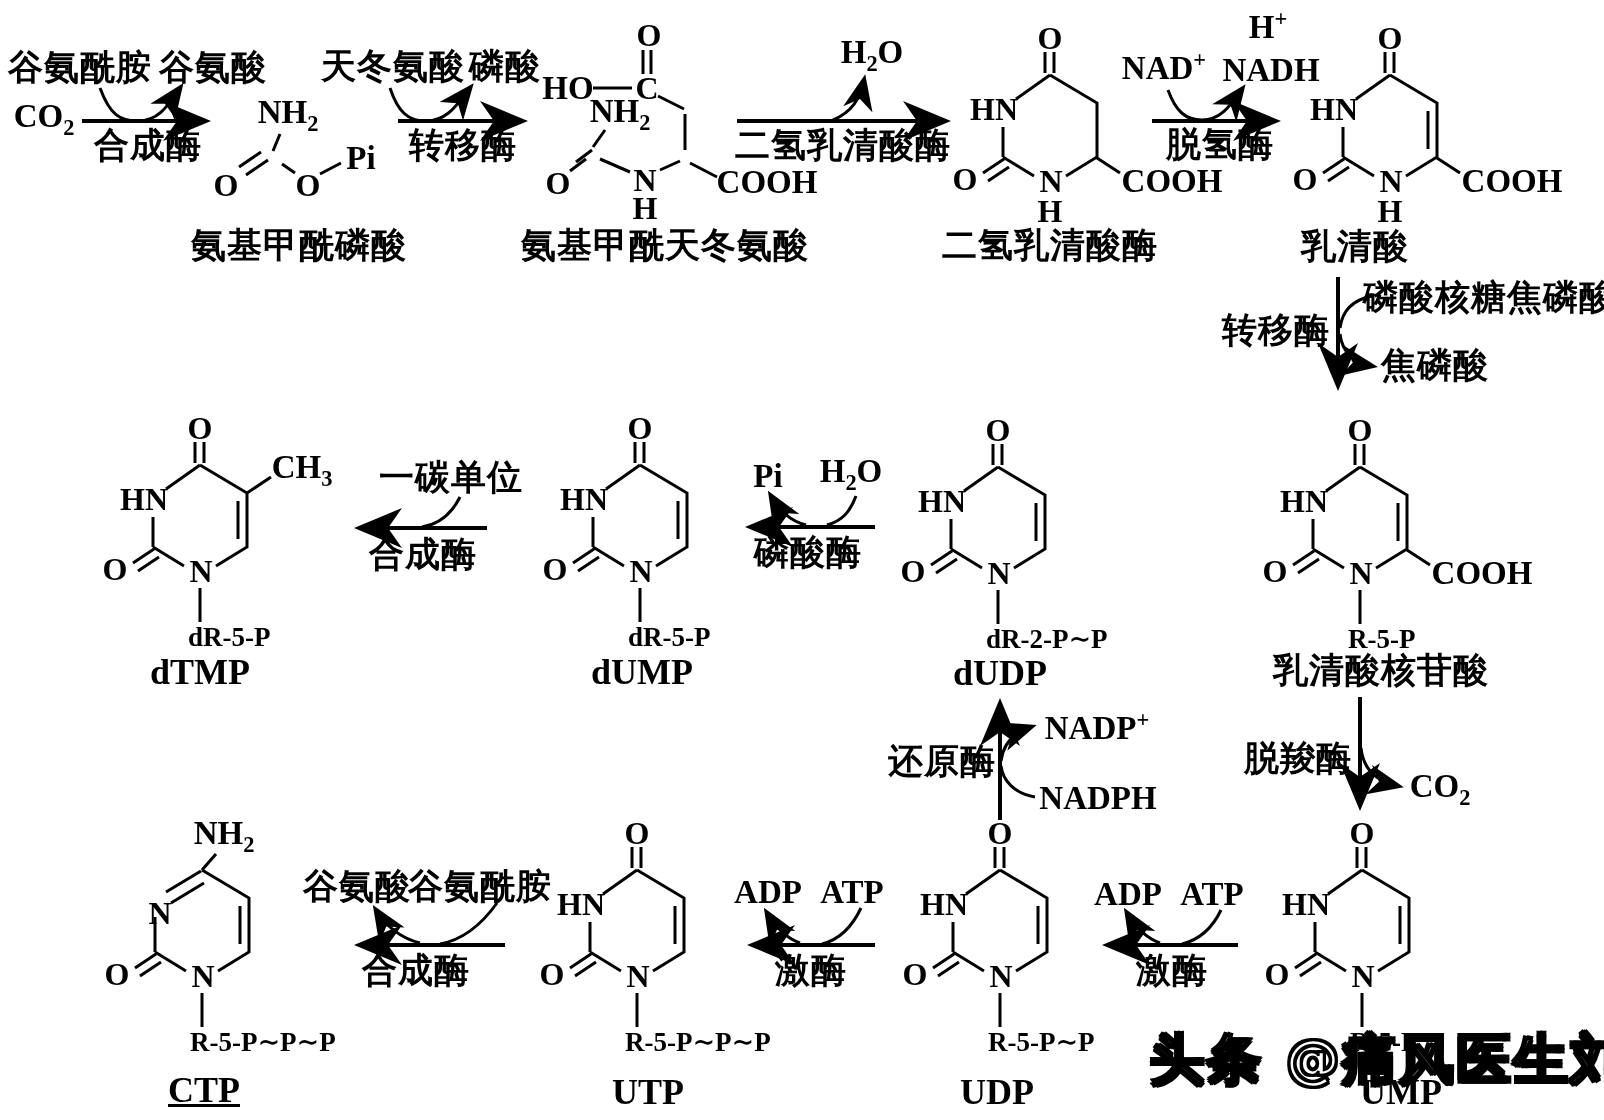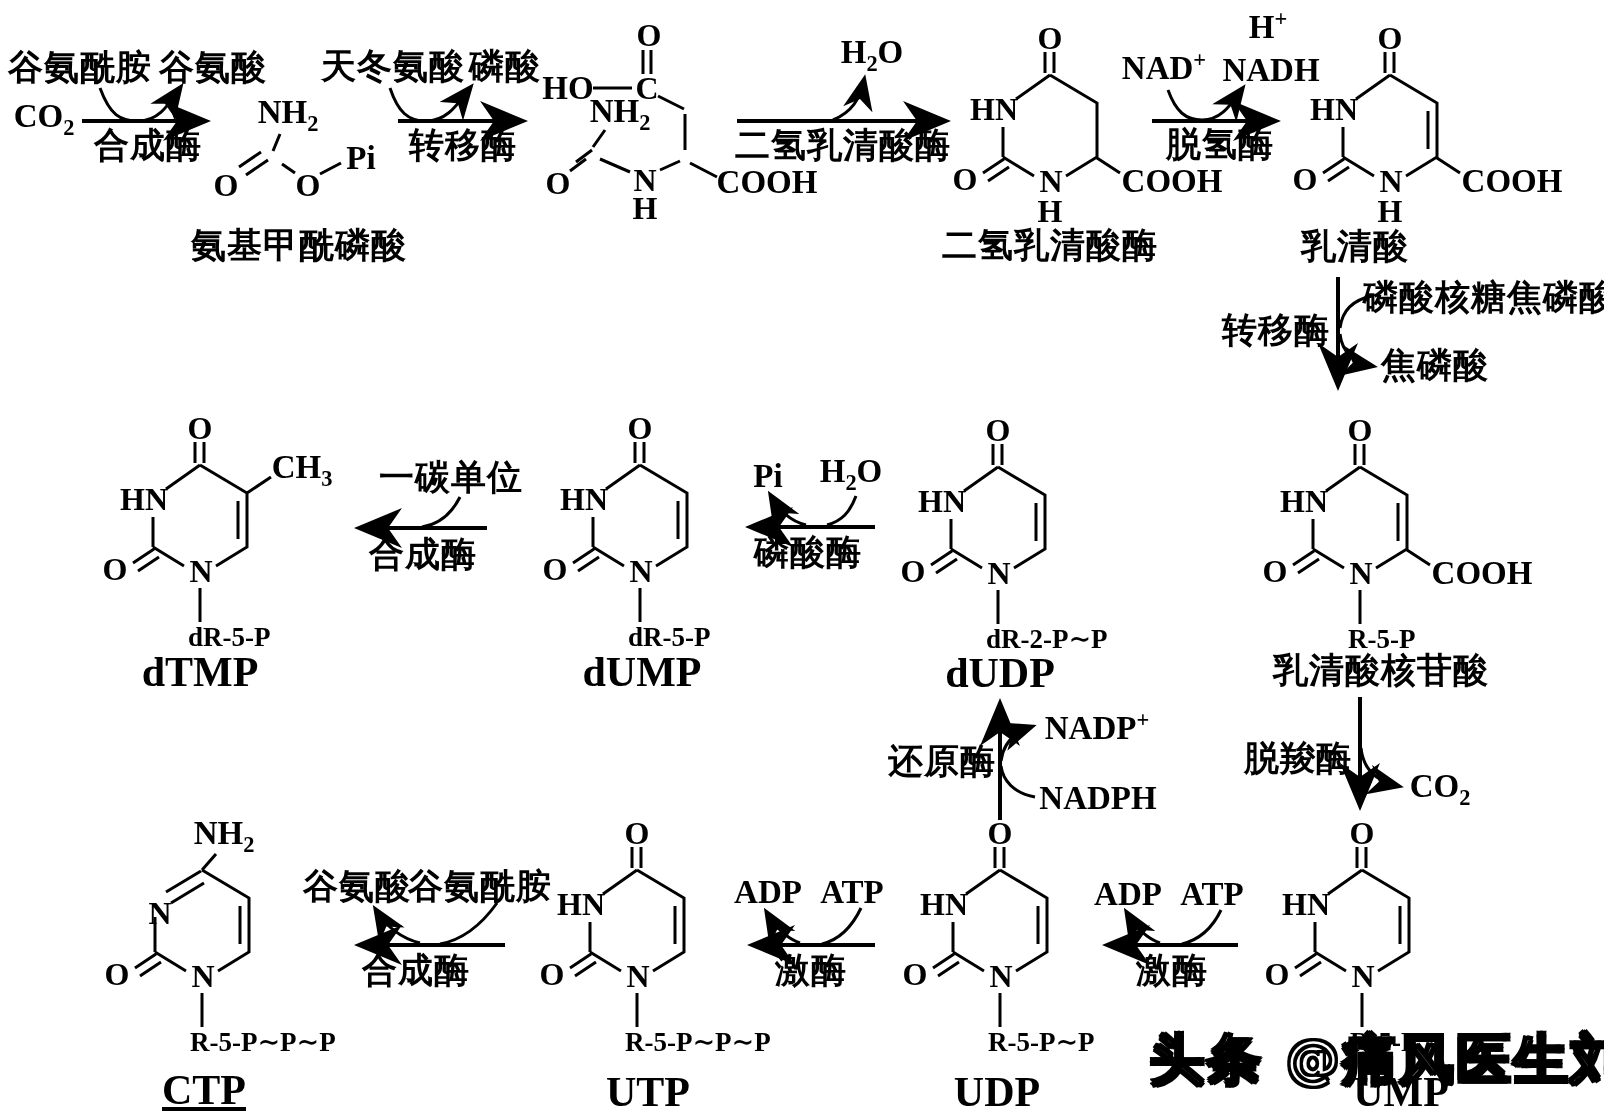--- a/index.html
+++ b/index.html
@@ -7,21 +7,21 @@
     position:relative; width:1604px; height:1120px; background:#ffffff;
     font-family:"Liberation Serif","DejaVu Serif",serif; color:#000; overflow:hidden;
   }
   svg.layer { position:absolute; left:0; top:0; }
   .lbl { position:absolute; transform:translate(-50%,-50%); white-space:nowrap; line-height:1; z-index:2; }
   .la  { transform:none; }
   .cn   { font-size:35px; font-weight:600; letter-spacing:1px; }
   .f    { font-size:33px; font-weight:700; }
   .atom { font-size:32px; font-weight:700; }
   .sugar{ font-size:27px; font-weight:700; }
-  .code { font-size:42px; font-weight:700; }
+  .code { font-size:36px; font-weight:700; }
   .lbl sub { font-size:68%; }
   .lbl sup { font-size:68%; }
   .wm {
     position:absolute; left:1150px; top:1024px; white-space:nowrap; z-index:5;
     font-family:"DejaVu Sans","Liberation Sans",sans-serif;
     font-size:54px; font-weight:800; letter-spacing:3px;
     color:#fff; -webkit-text-stroke:2.5px #000;
     text-shadow:2px 2px 0 #000,-2px -2px 0 #000,2px -2px 0 #000,-2px 2px 0 #000;
   }
 </style>
@@ -111,20 +111,21 @@
   <div class="lbl cn" style="left:463px;top:145px">转移酶</div>
 
   <div class="lbl f" style="left:568px;top:88px">HO</div>
   <div class="lbl atom" style="left:647px;top:88px">C</div>
   <div class="lbl atom" style="left:649px;top:35px">O</div>
   <div class="lbl f" style="left:620px;top:115px"><span>NH</span><sub>2</sub></div>
   <div class="lbl atom" style="left:558px;top:183px">O</div>
   <div class="lbl atom" style="left:645px;top:180px">N</div>
   <div class="lbl atom" style="left:645px;top:208px">H</div>
   <div class="lbl f" style="left:767px;top:182px">COOH</div>
+  <div class="lbl cn" style="left:665px;top:245px">氨基甲酰天冬氨酸</div>
 
   <div class="lbl f" style="left:872px;top:56px"><span>H</span><sub>2</sub><span>O</span></div>
   <div class="lbl cn" style="left:843px;top:145px">二氢乳清酸酶</div>
   <div class="lbl cn" style="left:1050px;top:245px">二氢乳清酸酶</div>
 
   <div class="lbl f" style="left:1164px;top:67px"><span>NAD</span><sup>+</sup></div>
   <div class="lbl f" style="left:1271px;top:70px">NADH</div>
   <div class="lbl f" style="left:1268px;top:26px"><span>H</span><sup>+</sup></div>
   <div class="lbl cn" style="left:1220px;top:144px">脱氢酶</div>
   <div class="lbl cn" style="left:1355px;top:246px">乳清酸</div>

